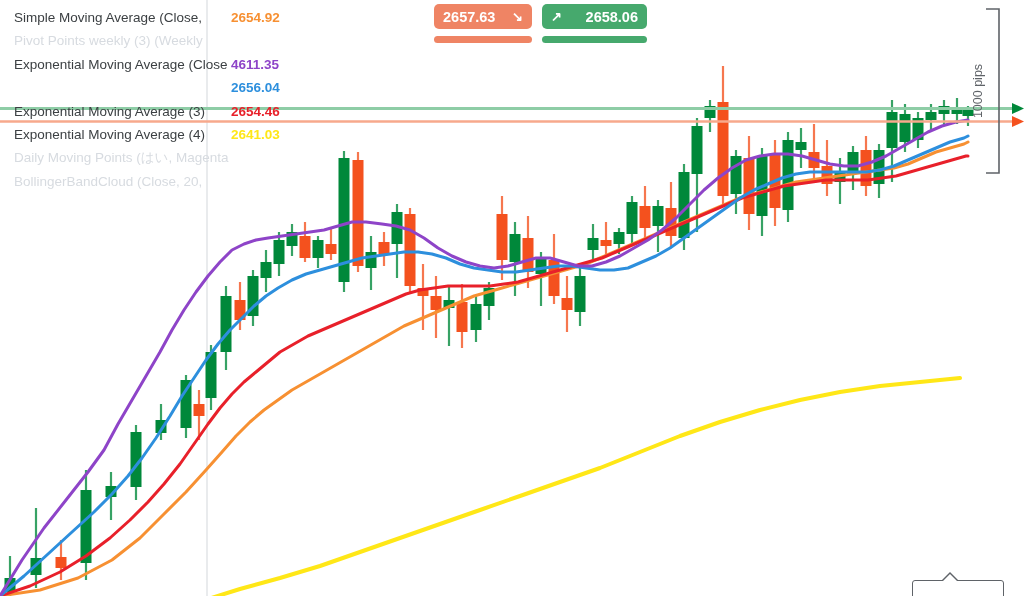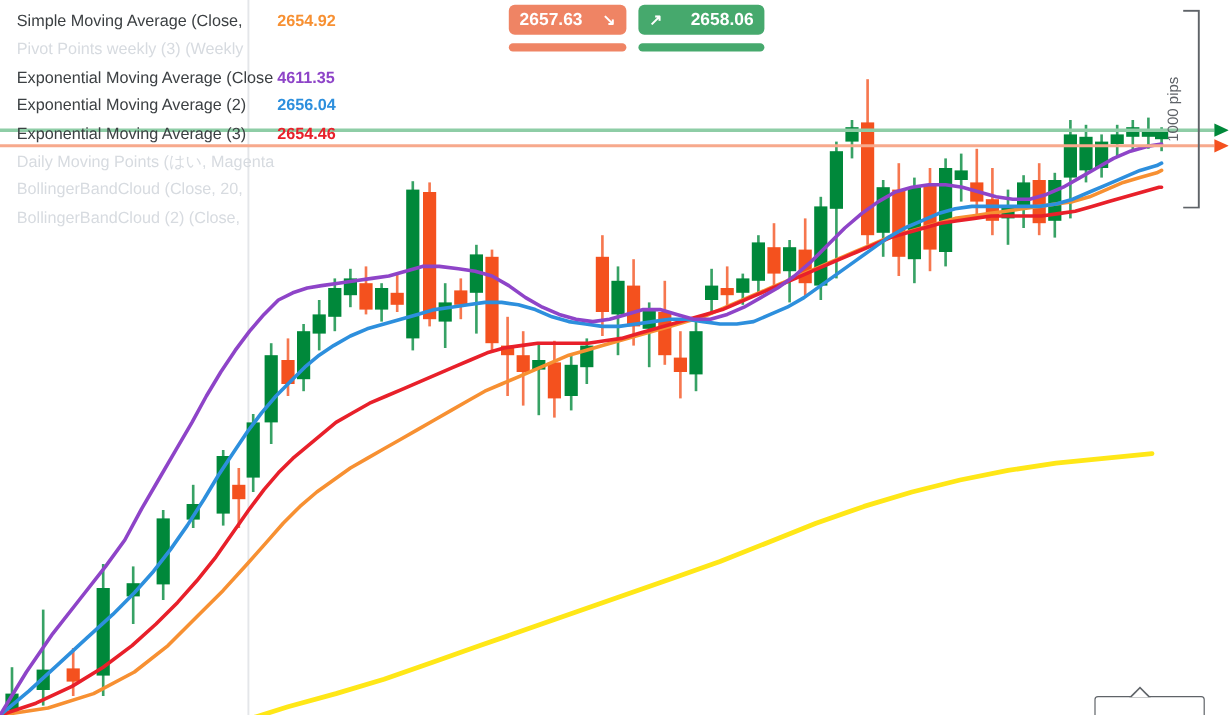--- a/index.html
+++ b/index.html
@@ -19,21 +19,21 @@
     color:#3c4043; white-space:nowrap; }
   .legend-row.muted .legend-name { color:#d7dbe0; }
   .legend-val { position:absolute; left:231px; top:0; font-size:13.5px;
     font-weight:600; white-space:nowrap; }
 
   
   .clip { position:absolute; left:0; top:0; width:232px; height:23.4px;
     overflow:hidden; }
 
   
-  #quotes { position:absolute; left:424px; top:4px; z-index:50;
+  #quotes { position:absolute; left:434px; top:4px; z-index:50;
     display:flex; gap:10px; align-items:center; }
   .quote-col { display:flex; flex-direction:column; align-items:stretch; }
   .quote-pill { height:25px; border-radius:5px; display:flex; align-items:center;
     justify-content:space-between; padding:0 9px; gap:8px;
     font-size:14.5px; font-weight:700; color:#fff; }
   .quote-pill.bid { background:#ef8464; min-width:98px; }
   .quote-pill.ask { background:#46a96d; min-width:105px; }
   .quote-bar { height:7px; border-radius:4px; margin-top:7px; }
   .quote-bar.bid { background:#ef8464; }
   .quote-bar.ask { background:#46a96d; }
@@ -225,44 +225,42 @@
           <span class="legend-name">Pivot Points weekly (3) (Weekly</span>
         </div>
       </div>
       <div class="legend-row">
         <div class="clip">
           <span class="legend-name">Exponential Moving Average (Close</span>
         </div>
         <span class="legend-val" style="color: rgb(142, 68, 200);">4611.35</span>
       </div>
       <div class="legend-row">
-        <div class="clip">
-          <span class="legend-name">Exponential Moving Average (2)</span>
-        </div>
         <span class="legend-val" style="color: rgb(45, 143, 221);">2656.04</span>
       </div>
       <div class="legend-row">
         <div class="clip">
           <span class="legend-name">Exponential Moving Average (3)</span>
         </div>
         <span class="legend-val" style="color: rgb(232, 32, 42);">2654.46</span>
       </div>
+      <div class="legend-row">
+        <div class="clip">
+          <span class="legend-name">Exponential Moving Average (4)</span>
+        </div>
+        <span class="legend-val" style="color: rgb(255, 231, 23);">2641.03</span>
+      </div>
       <div class="legend-row muted">
         <div class="clip">
           <span class="legend-name">Daily Moving Points (はい, Magenta</span>
         </div>
       </div>
       <div class="legend-row muted">
         <div class="clip">
           <span class="legend-name">BollingerBandCloud (Close, 20,</span>
-        </div>
-      </div>
-      <div class="legend-row muted">
-        <div class="clip">
-          <span class="legend-name">BollingerBandCloud (2) (Close, </span>
         </div>
       </div>
     </div>
 
   <div id="quotes">
     <div class="quote-col">
       <div class="quote-pill bid">
         <span>2657.63</span>
         <span class="arrow">↘</span>
       </div>

